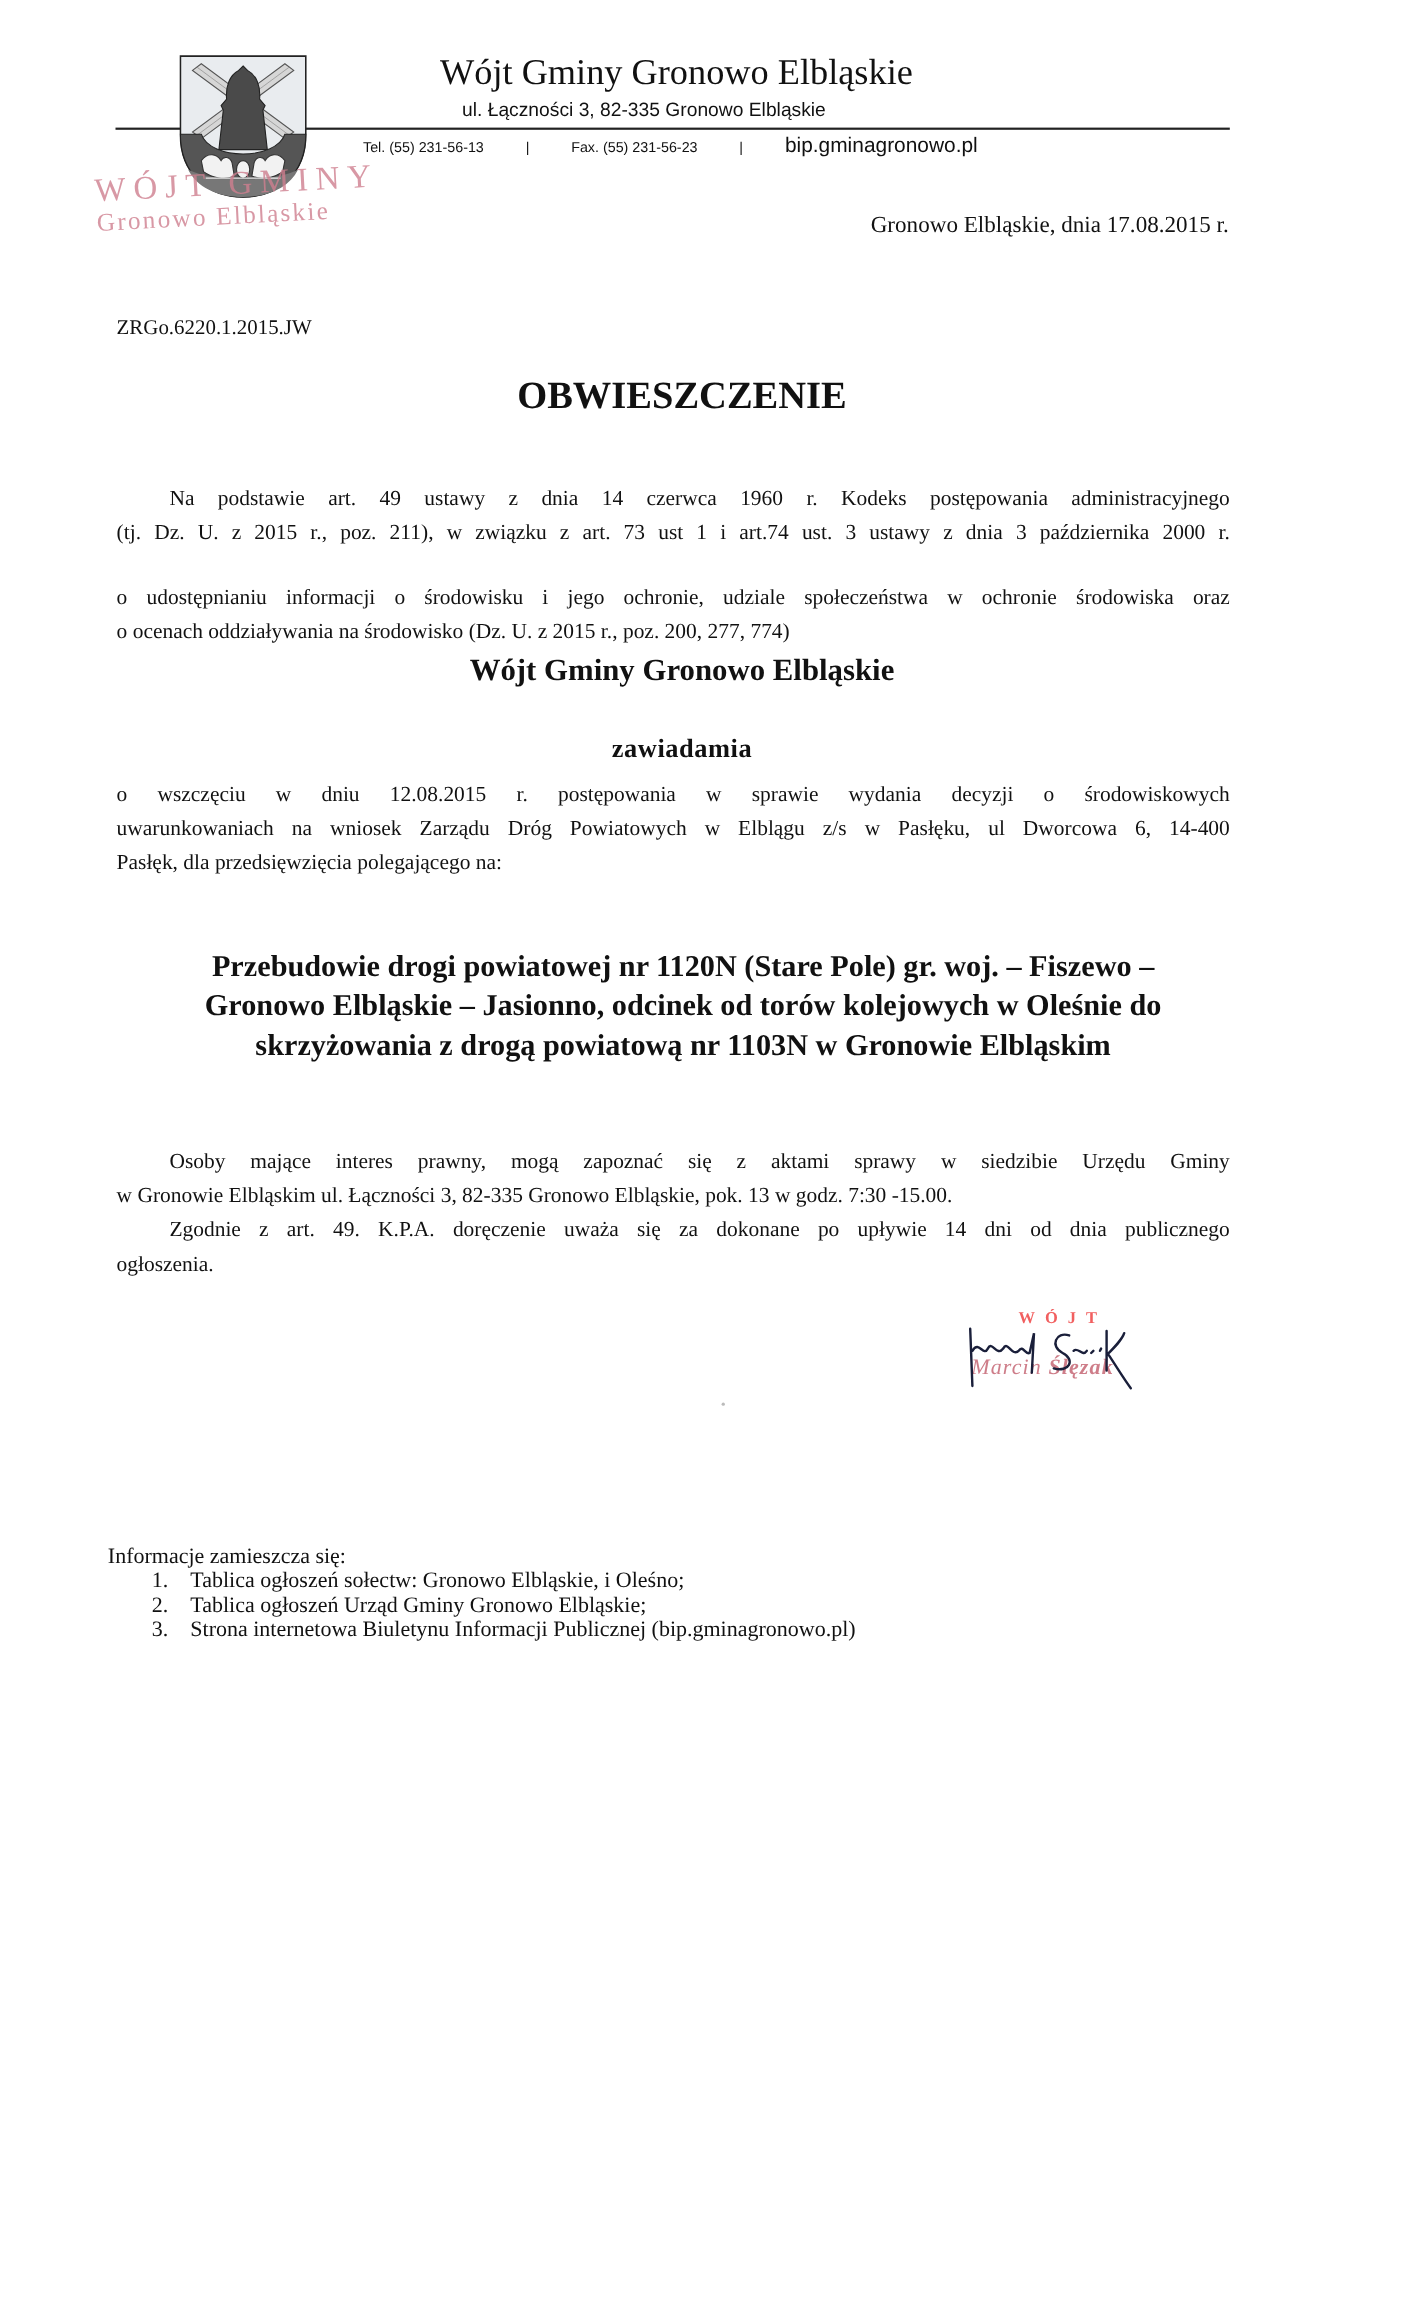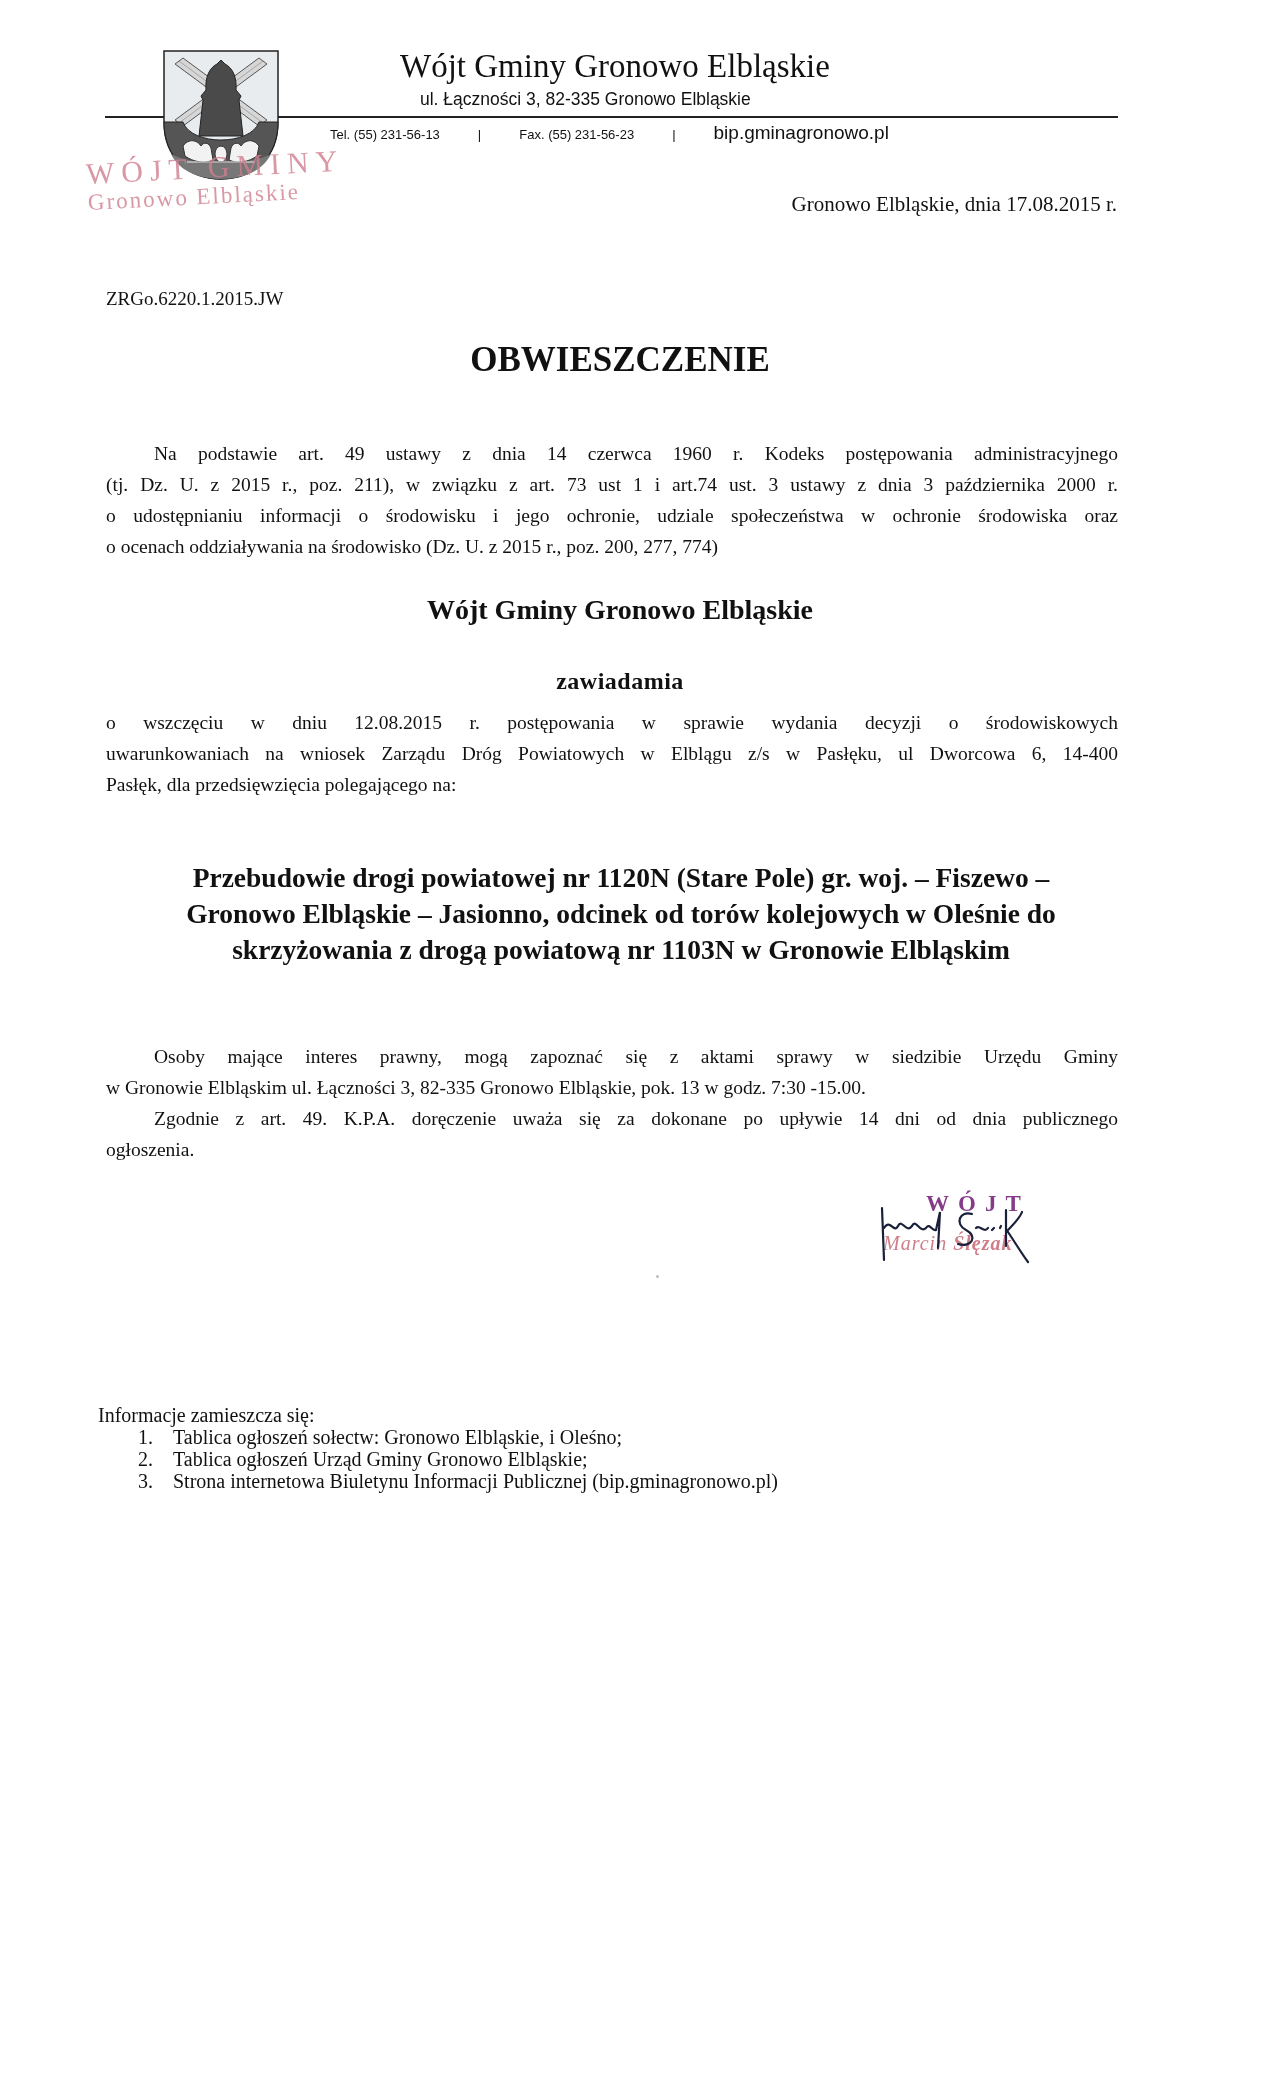--- a/index.html
+++ b/index.html
@@ -33,21 +33,21 @@
 
   #p1 { top:438px; }
   #auth { left:0; width:1240px; text-align:center; top:594px; font-size:28px; font-weight:bold; }
   #zaw { left:0; width:1240px; text-align:center; top:668px; font-size:24px; font-weight:bold; letter-spacing:0.5px; }
   #p2 { top:707px; }
   #project { position:absolute; left:130px; width:982px; top:860px; font-size:27.5px; font-weight:bold; line-height:36px; text-align:center; }
   #project span { display:block; white-space:nowrap; }
   #p3 { top:1041px; }
 
   #sig { position:absolute; left:860px; top:1188px; width:260px; height:95px; }
-  #sig-wojt { position:absolute; left:66px; top:3px; font-size:23px; letter-spacing:9px; font-weight:bold; color:#701a75; font-family:"Liberation Serif", serif; opacity:0.85; }
+  #sig-wojt { position:absolute; left:66px; top:3px; font-size:15px; letter-spacing:9px; font-weight:bold; color:#ef4444; font-family:"Liberation Serif", serif; opacity:0.85; }
   #sig-name { position:absolute; left:23px; top:44px; font-size:20px; font-style:italic; color:#c9707d; font-family:"Liberation Serif", serif; opacity:0.9; letter-spacing:1px; }
   #sig-name b { font-weight:bold; }
   #sig-svg { position:absolute; left:0; top:0; }
   #dot { left:656px; top:1275px; width:3px; height:3px; background:#bbb; border-radius:50%; }
 
   #footer { position:absolute; left:98px; top:1404px; font-size:20px; line-height:22px; }
   #footer ol { margin:0; padding:0; list-style:none; }
   #footer li { position:relative; padding-left:75px; white-space:nowrap; }
   #footer li .num { position:absolute; left:40px; }
 </style>
@@ -96,21 +96,21 @@
   <div id="stamp-top-2" class="abs stamp">Gronowo Elbląskie</div>
 </div>
 
 <div id="date-line" class="abs">Gronowo Elbląskie, dnia 17.08.2015 r.</div>
 <div id="ref" class="abs">ZRGo.6220.1.2015.JW</div>
 <div id="doc-title" class="abs">OBWIESZCZENIE</div>
 
 <div id="p1" class="para">
   <span class="line ind" style="display: block;">Na podstawie art. 49  ustawy z dnia 14 czerwca 1960 r. Kodeks postępowania administracyjnego</span>
   <span class="line" style="display: block;">(tj. Dz. U. z 2015 r., poz. 211), w związku z art. 73 ust 1 i art.74 ust. 3 ustawy z dnia 3 października 2000 r.</span>
-  <span class="line" style="display: block;">o udostępnianiu informacji o środowisku i jego ochronie, udziale społeczeństwa w ochronie środowiska oraz</span>
+  <span class="line" style="display: block; margin-top: 28px;">o udostępnianiu informacji o środowisku i jego ochronie, udziale społeczeństwa w ochronie środowiska oraz</span>
   <span class="line last" style="display: block;">o ocenach oddziaływania na środowisko (Dz. U. z  2015 r., poz. 200, 277, 774)</span>
 </div>
 
 <div id="auth" class="abs">Wójt Gminy Gronowo Elbląskie</div>
 <div id="zaw" class="abs">zawiadamia</div>
 
 <div id="p2" class="para">
   <span class="line" style="display: block;">o wszczęciu w dniu 12.08.2015 r. postępowania w sprawie wydania decyzji o środowiskowych</span>
   <span class="line" style="display: block;">uwarunkowaniach na wniosek Zarządu Dróg Powiatowych w Elblągu z/s w Pasłęku, ul Dworcowa 6, 14-400</span>
   <span class="line last" style="display: block;">Pasłęk, dla przedsięwzięcia polegającego na:</span>

